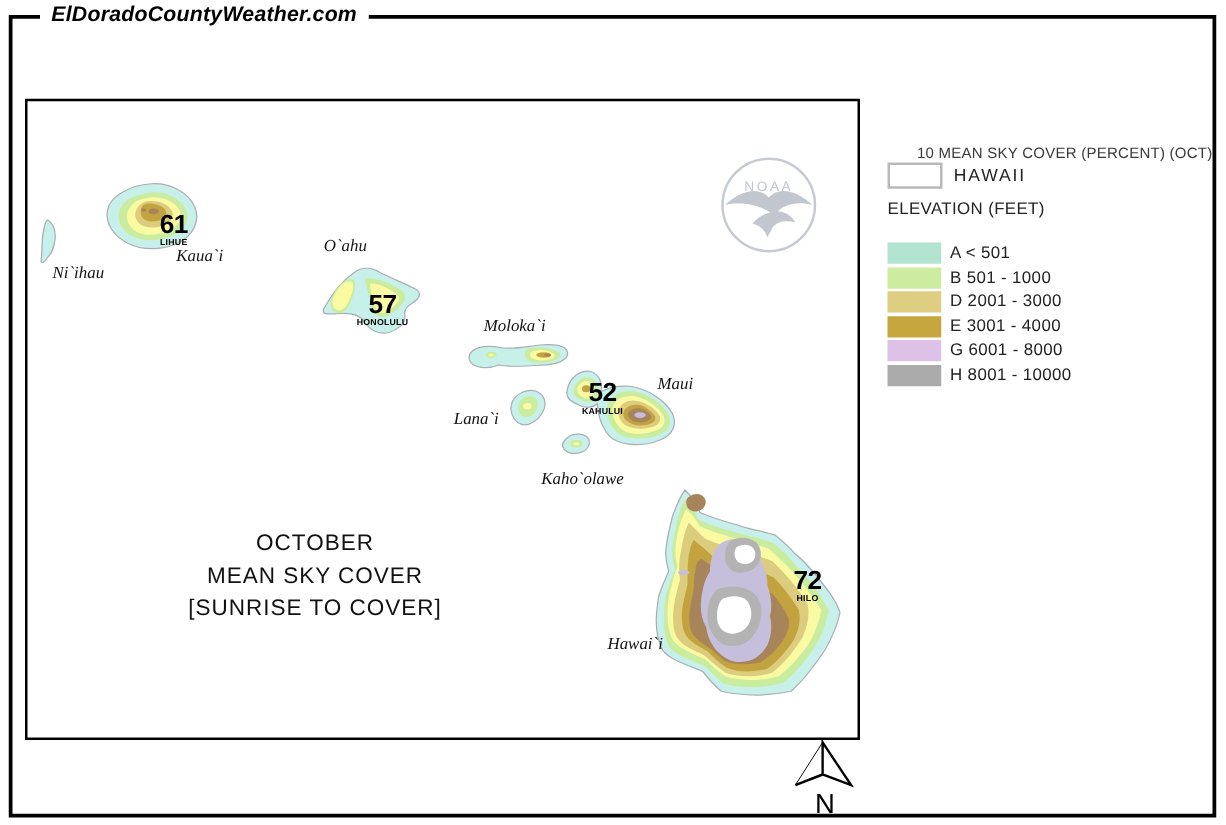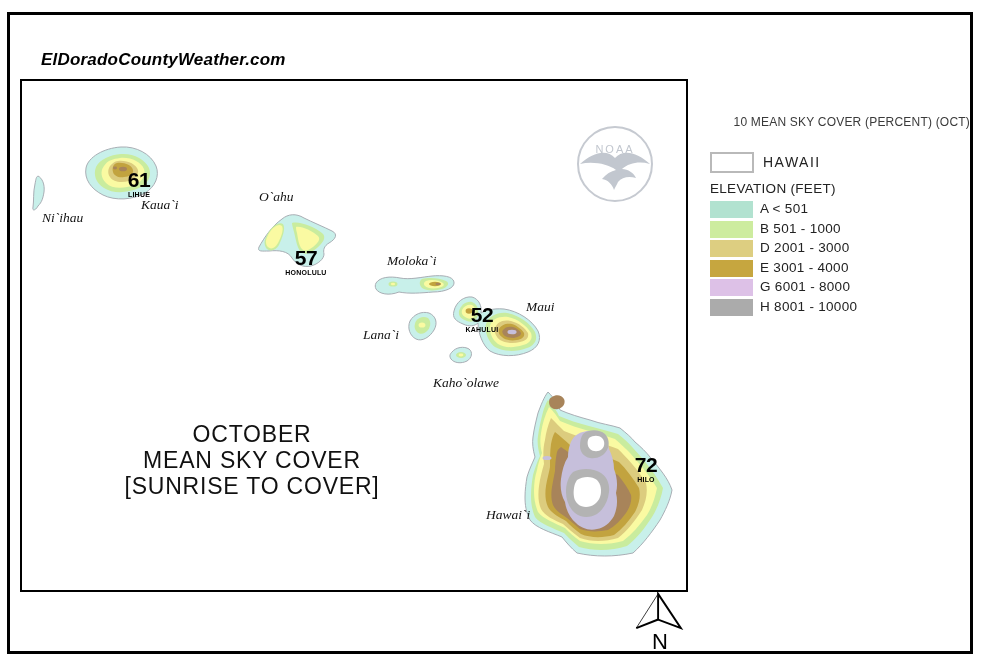--- a/index.html
+++ b/index.html
@@ -1,44 +1,44 @@
 <!DOCTYPE html>
 <html><head>
 <meta charset="utf-8">
 <style>
   html,body{margin:0;padding:0;background:#fff;}
   .stage{position:relative;width:981px;height:660px;background:#fff;overflow:hidden;
          font-family:"Liberation Sans",sans-serif;color:#000;}
   .outer-border{position:absolute;left:7px;top:12px;width:966px;height:642px;
                 border:3px solid #000;box-sizing:border-box;}
   .brand{position:absolute;left:32px;top:2px;background:#fff;padding:0 9px;
-         font-size:17px;font-weight:bold;font-style:italic;letter-spacing:0.2px;margin-top:48px;}
+         font-size:17px;font-weight:bold;font-style:italic;letter-spacing:0.2px;}
   .map-frame{position:absolute;left:20px;top:79px;width:668px;height:513px;
              border:2px solid #000;box-sizing:border-box;background:#fff;}
   .islands-svg{position:absolute;left:0;top:0;width:664px;height:509px;}
   .coast{stroke:#a9aeb5;stroke-width:1;}
   .ring{stroke:none;}
   .island-label{position:absolute;font-family:"Liberation Serif",serif;
                 font-style:italic;font-size:13.5px;color:#111;white-space:nowrap;}
   .station{position:absolute;width:64px;text-align:center;line-height:1;}
   .station .val{display:block;font-size:21px;font-weight:bold;letter-spacing:-0.5px;margin-top:16px;}
   .station .nm{display:block;font-size:7px;font-weight:bold;margin-top:1px;letter-spacing:0.2px;}
   .map-title{position:absolute;left:60px;top:340px;width:340px;text-align:center;
-             font-size:23px;letter-spacing:0.8px;line-height:26px;color:#111;}
+             font-size:18px;letter-spacing:0.8px;line-height:26px;color:#111;}
   .map-title span{display:block;}
   .noaa{position:absolute;left:553px;top:43px;width:80px;height:80px;}
   .north{position:absolute;left:630px;top:592px;width:60px;text-align:center;}
   .north .n-label{display:block;font-size:22px;line-height:1;margin-top:-3px;color:#000;}
   .corner-label{position:absolute;right:11px;top:83px;width:260px;text-align:right;
                 font-size:12px;color:#3a3a3a;letter-spacing:0.2px;margin-top:32px;}
-  .legend-panel{position:absolute;left:710px;top:150px;width:262px;}
+  .legend-panel{position:absolute;left:710px;top:128px;width:262px;}
   .hawaii-row{display:flex;align-items:center;height:24px;margin-bottom:7px;}
   .hawaii-box{width:40px;height:17px;background:#fff;border:2px solid #b9b9b9;margin-right:9px;}
   .hawaii-label{font-size:14px;letter-spacing:1.5px;color:#222;}
-  .elev-title{font-size:13.5px;color:#222;height:17px;margin-bottom:3px;letter-spacing:0.3px;}
+  .elev-title{font-size:13.5px;color:#222;height:17px;margin-bottom:18px;letter-spacing:0.3px;}
   .legend-row{display:flex;height:19.6px;}
   .legend-row .swatch{width:43px;height:17px;margin-right:7px;flex:0 0 auto;}
   .legend-row .lbl{font-size:13.5px;color:#222;letter-spacing:0.3px;}
 </style>
 </head>
 <body>
 
 <div class="stage">
 
   <div class="outer-border"></div>
@@ -114,21 +114,21 @@
     <span class="island-label" style="left:365px;top:172px">Moloka`i</span>
     <span class="island-label" style="left:341px;top:246px">Lana`i</span>
     <span class="island-label" style="left:504px;top:218px">Maui</span>
     <span class="island-label" style="left:411px;top:294px">Kaho`olawe</span>
     <span class="island-label" style="left:464px;top:426px">Hawai`i</span>
 
     <div class="station" style="left:85px;top:72px">
       <span class="val">61</span>
       <span class="nm">LIHUE</span>
     </div>
-    <div class="station" style="left:252px;top:150px">
+    <div class="station" style="left:252px;top:136px">
       <span class="val">57</span>
       <span class="nm">HONOLULU</span>
     </div>
     <div class="station" style="left:428px;top:207px">
       <span class="val">52</span>
       <span class="nm">KAHULUI</span>
     </div>
     <div class="station" style="left:592px;top:357px">
       <span class="val">72</span>
       <span class="nm">HILO</span>

